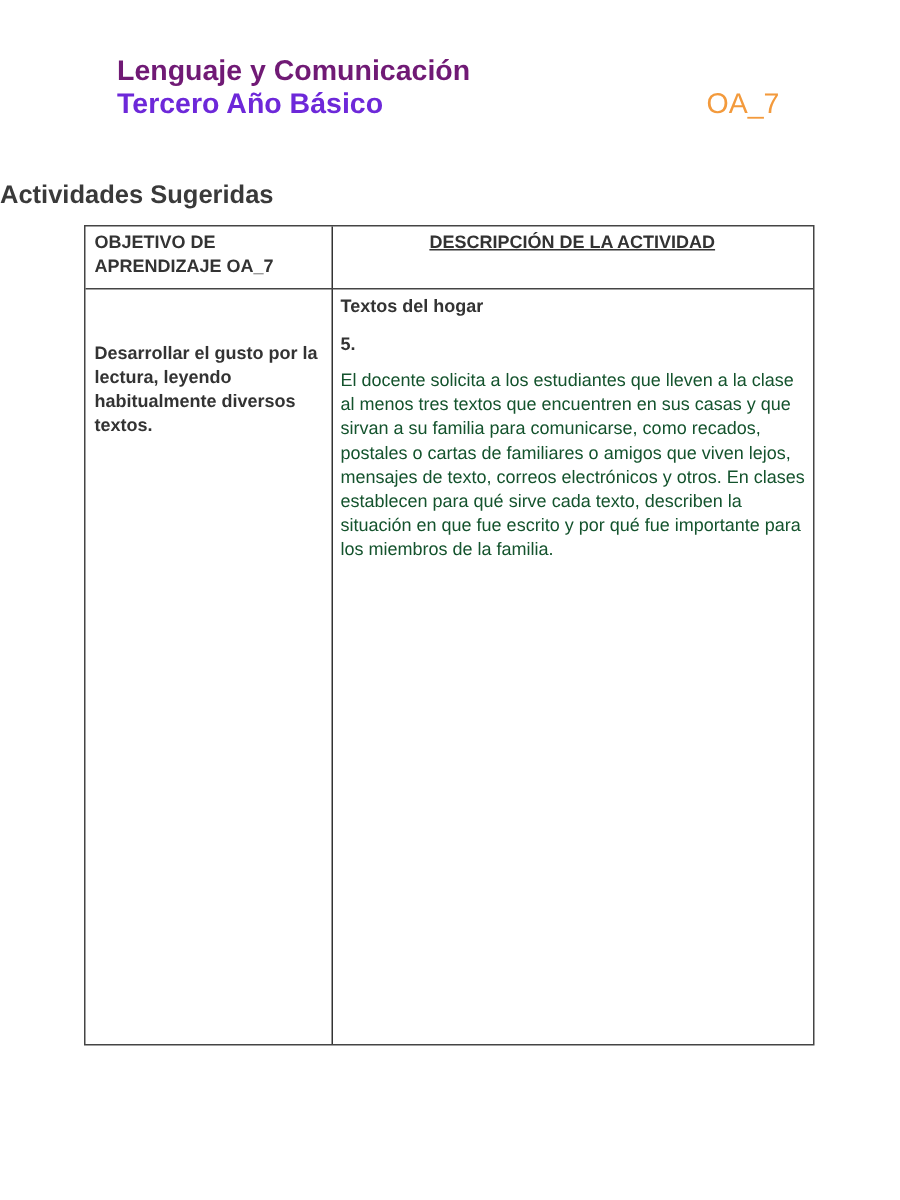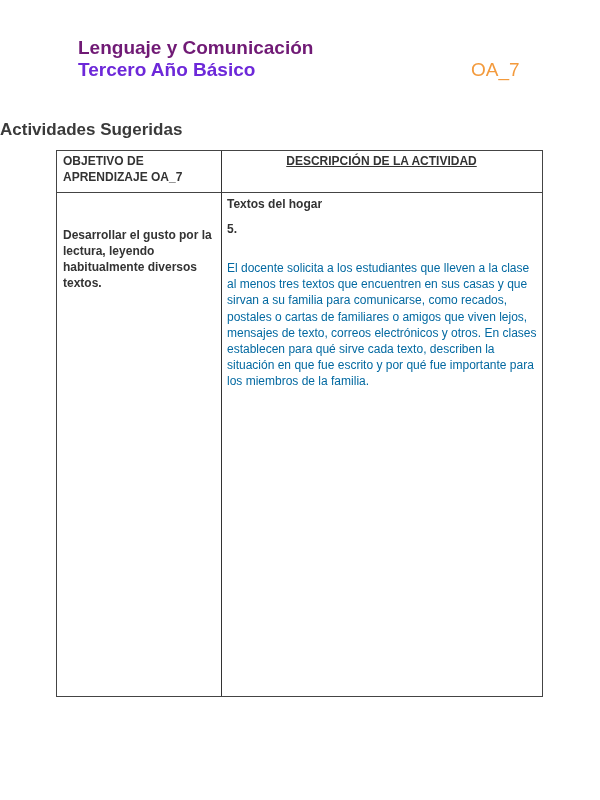--- a/index.html
+++ b/index.html
@@ -10,21 +10,21 @@
   .section-title { position:absolute; left:0; width:600px; top:120px; text-align:left; font-size:17px; font-weight:bold; color:#3a3a3a; }
   .table { position:absolute; left:56px; top:150px; width:487px; height:547px; border:1.5px solid #444; box-sizing:border-box; }
   .vline { position:absolute; left:164px; top:0; bottom:0; border-left:1.5px solid #333; }
   .hline { position:absolute; left:0; right:0; top:41px; border-top:1.5px solid #444; }
   .h1 { position:absolute; left:6px; top:2px; width:155px; font-size:12px; font-weight:bold; line-height:16px; color:#333; }
   .h2 { position:absolute; left:168px; right:4px; top:2px; text-align:center; font-size:12px; font-weight:bold; line-height:16px; color:#333;text-decoration:underline; }
   .obj { position:absolute; left:6px; top:45px; width:158px; font-size:12px; font-weight:bold; line-height:16px; color:#333;margin-top:31px; }
   .desc { position:absolute; left:170px; top:45px; width:312px; font-size:12px; color:#444; }
   .desc-title { font-weight:bold; line-height:16px; color:#333; }
   .desc-num { font-weight:bold; margin-top:9px; line-height:16px; color:#333; }
-  .desc-body { margin-top:23px; line-height:16.2px; color:#0369a1; }
+  .desc-body { margin-top:8px; line-height:16.2px; color:#14532d; }
 </style>
 </head>
 <body>
 
 <div class="subject">Lenguaje y Comunicación</div>
 <div class="grade">Tercero Año Básico</div>
 <div class="oa">OA_7</div>
 
 <div class="section-title">Actividades Sugeridas</div>
 

